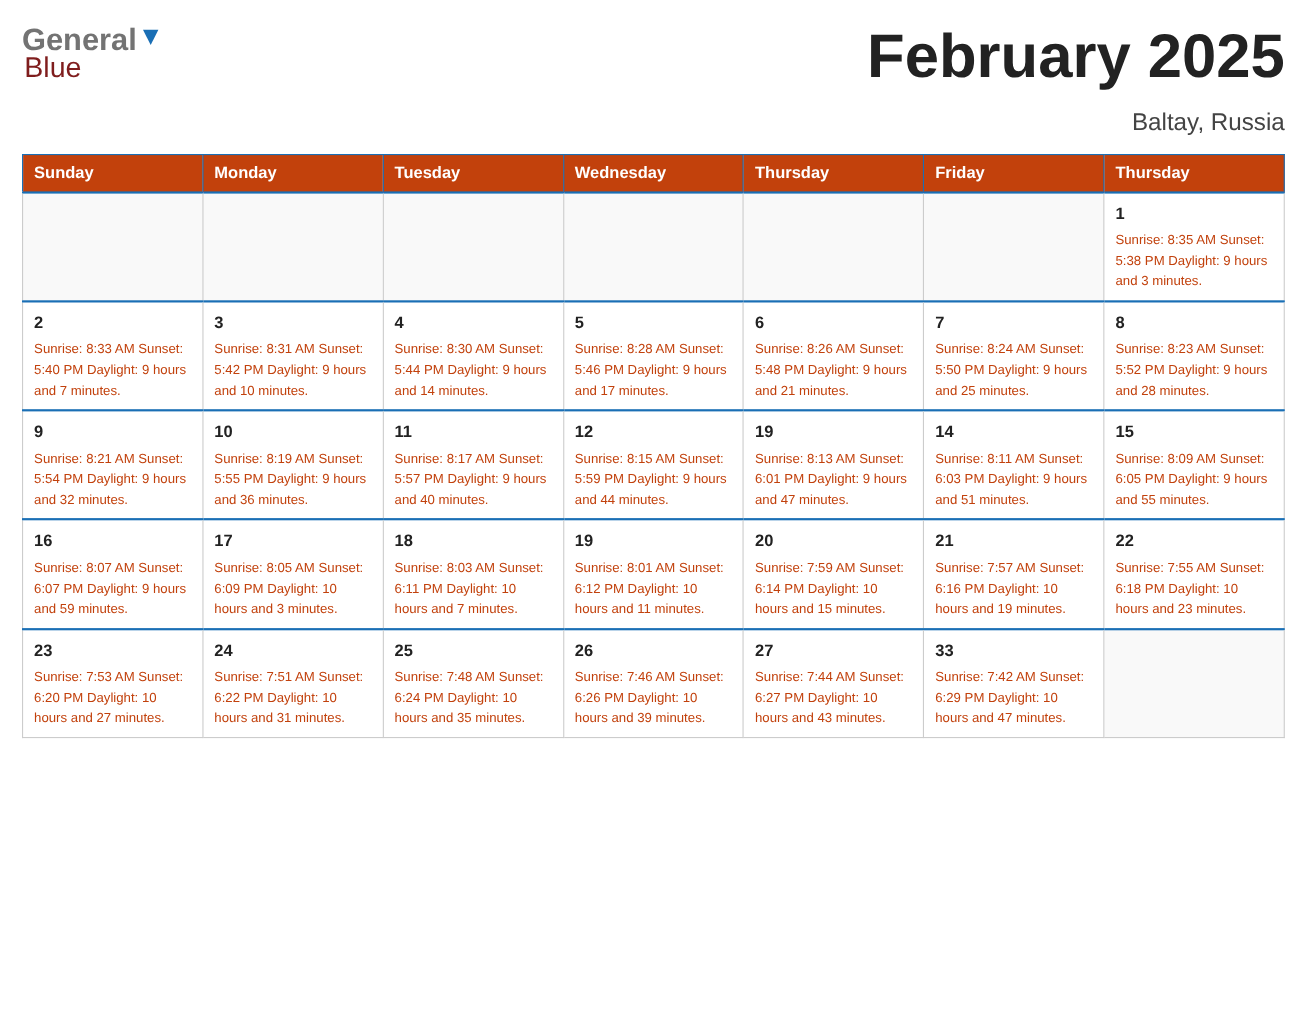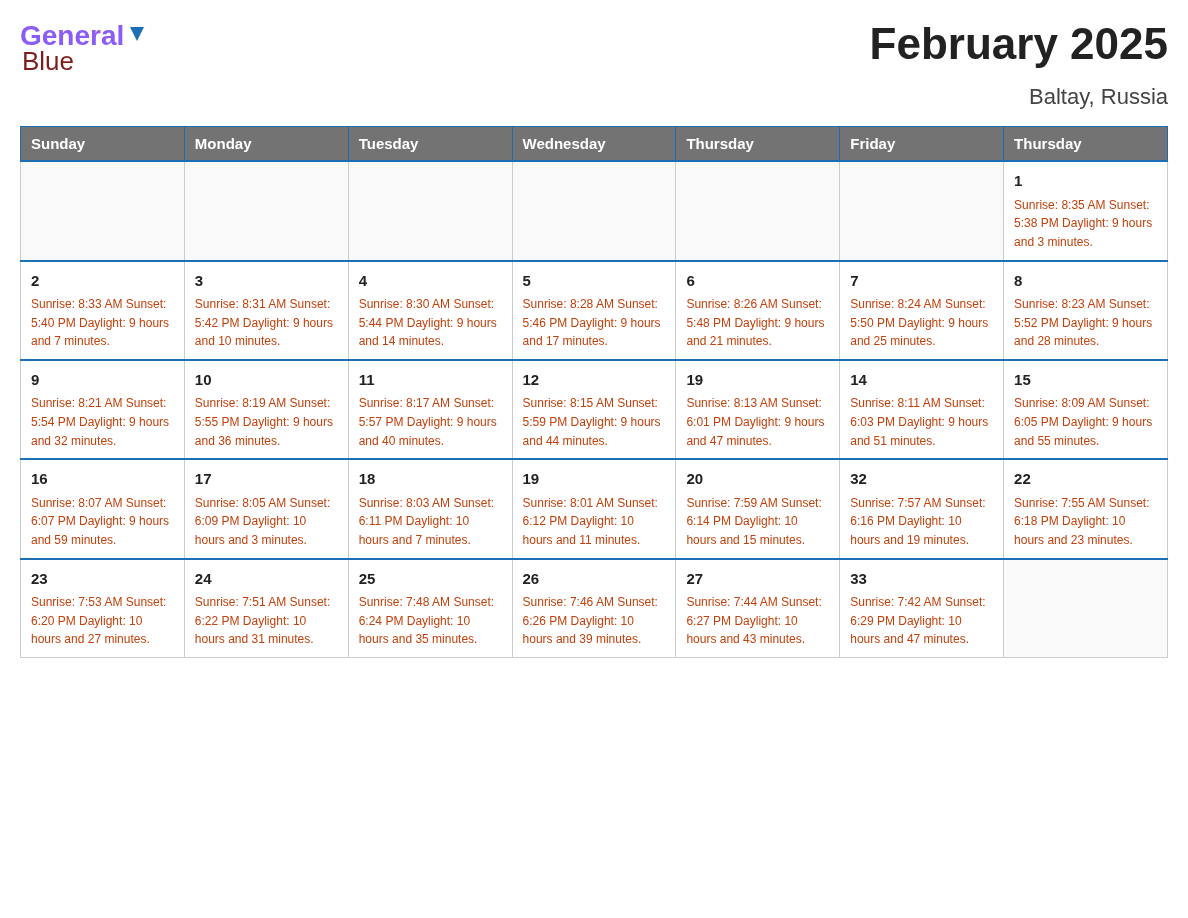--- a/index.html
+++ b/index.html
@@ -18,38 +18,38 @@
     }
     .logo {
       display: flex;
       flex-direction: column;
       align-items: flex-start;
     }
     .title-block {
       text-align: right;
     }
     .title-block h1 {
-      font-size: 44px;
+      font-size: 56px;
       font-weight: bold;
       color: #222;
       line-height: 1.1;
     }
     .title-block h2 {
       font-size: 22px;
       font-weight: normal;
       color: #444;
       margin-top: 16px;
     }
     .calendar {
       width: 100%;
       border-collapse: collapse;
       border: 1px solid #aaa;
     }
     .calendar th {
-      background-color: #737373;
+      background-color: #c2410c;
       color: #fff;
       font-size: 15px;
       font-weight: bold;
       padding: 8px 10px;
       text-align: left;
       border: 1px solid #1a6fb5;
     }
     .calendar td {
       vertical-align: top;
       padding: 8px 10px;
@@ -81,21 +81,21 @@
     .empty-cell {
       background: #f9f9f9;
     }
   </style>
 </head>
 <body>
 
 <div class="header">
   <div class="logo">
     <div style="display:flex;align-items:center;">
-      <span style="font-size:28px;font-weight:bold;color:#8b5cf6;">General</span>
+      <span style="font-size:28px;font-weight:bold;color:#737373;">General</span>
       <svg width="22" height="22" viewBox="0 0 22 22" style="margin-left:2px;margin-top:-4px;">
         <polygon points="4,4 18,4 11,18" fill="#1a6fb5"></polygon>
       </svg>
     </div>
     <div style="font-size:26px;font-weight:normal;color:#7f1d1d;margin-top:-6px;margin-left:2px;">Blue</div>
   </div>
   <div class="title-block">
     <h1>February 2025</h1>
     <h2>Baltay, Russia</h2>
   </div>
@@ -241,21 +241,21 @@
 Sunset: 6:12 PM
 Daylight: 10 hours and 11 minutes.</div>
         </td>
         <td>
           <span class="day-num">20</span>
           <div class="day-info">Sunrise: 7:59 AM
 Sunset: 6:14 PM
 Daylight: 10 hours and 15 minutes.</div>
         </td>
         <td>
-          <span class="day-num">32</span>
+          <span class="day-num">21</span>
           <div class="day-info">Sunrise: 7:57 AM
 Sunset: 6:16 PM
 Daylight: 10 hours and 19 minutes.</div>
         </td>
         <td>
           <span class="day-num">22</span>
           <div class="day-info">Sunrise: 7:55 AM
 Sunset: 6:18 PM
 Daylight: 10 hours and 23 minutes.</div>
         </td>

